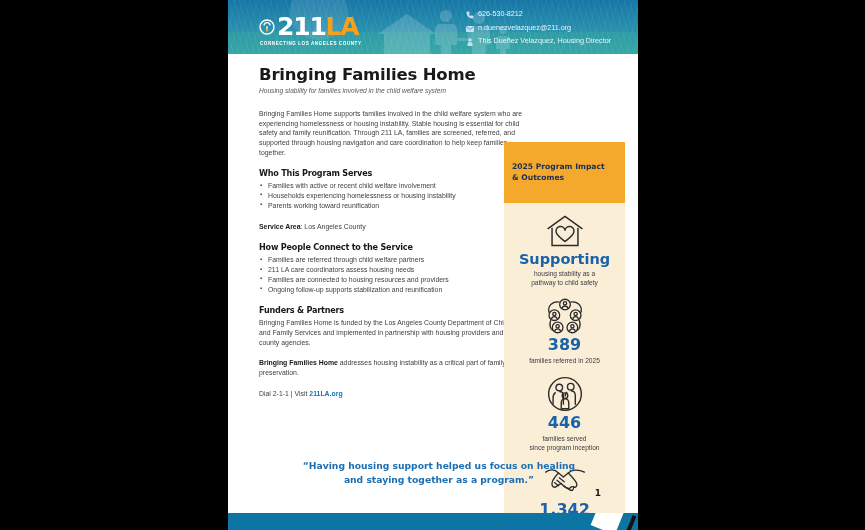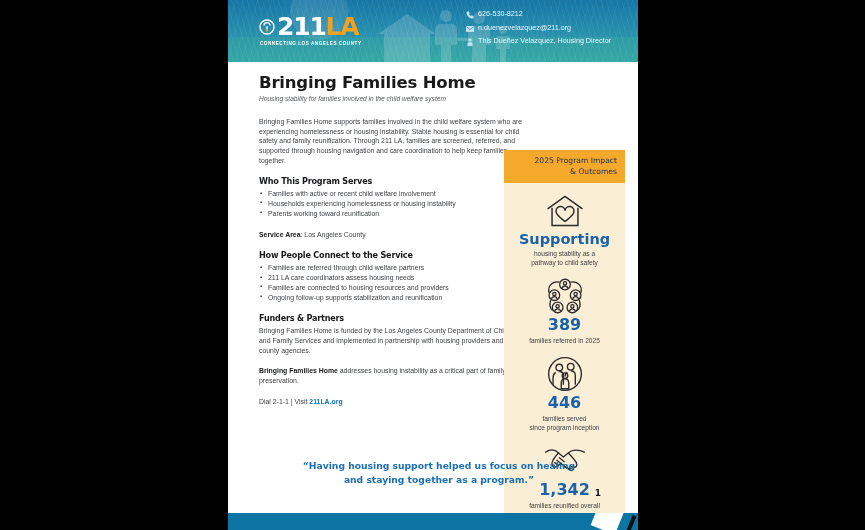--- a/index.html
+++ b/index.html
@@ -13,21 +13,21 @@
     position: absolute;
     left: 228px; top: 0px;
     width: 410px; height: 530px;
     background: #ffffff;
     overflow: hidden;
   }
 
   
   #header {
     position: relative;
-    height: 62px;
+    height: 54px;
     overflow: hidden;
     background: linear-gradient(160deg, #1b7fa8 0%, #1f87ab 35%, #2a96a6 70%, #2f9ba4 100%);
   }
   #header .sky {
     position: absolute; inset: 0 0 38% 0;
     background: linear-gradient(180deg,#1676a6 0%,#2a93ae 100%);
   }
   #header .grass {
     position: absolute; left:0; right:0; bottom:0; height:40%;
     background: linear-gradient(180deg,#2f9ba6 0%,#36a8a6 100%);
@@ -94,23 +94,23 @@
     color:#3b3e42; font-size:6px;
   }
   .gap { height:11px; }
   .kv { font-size:6.9px; line-height:9.8px; color:#3b3e42; }
   .kv b { color:#17181a; }
   .link { color:#1273b8; font-weight:bold; }
 
   
   #card { width:121px; background:#fbeed7; }
   #card-head {
-    background:#f4a82c; color:#1a2e55; text-align:right;
-    font-weight:normal; font-size:7.6px; line-height:10.5px;
-    padding:6px 8px; font-family:"DejaVu Sans", sans-serif;
+    background:#f4a82c; color:#1a2e55; text-align:left;
+    font-weight:bold; font-size:7.6px; line-height:10.5px;
+    padding:20px 8px; font-family:"DejaVu Sans", sans-serif;
   }
   #card-body { padding:8px 7px 10px 7px; text-align:center; }
   .stat { margin-bottom:9px; }
   .stat:last-child { margin-bottom:0; }
   .stat-ico { height:40px; display:flex; align-items:center; justify-content:center; }
   .stat-ico svg { display:block; }
   .stat-big {
     font-size:16px; font-weight:bold; color:#1a63ab;
     line-height:1.05; margin-top:1px;
     font-family:"DejaVu Sans", sans-serif;

